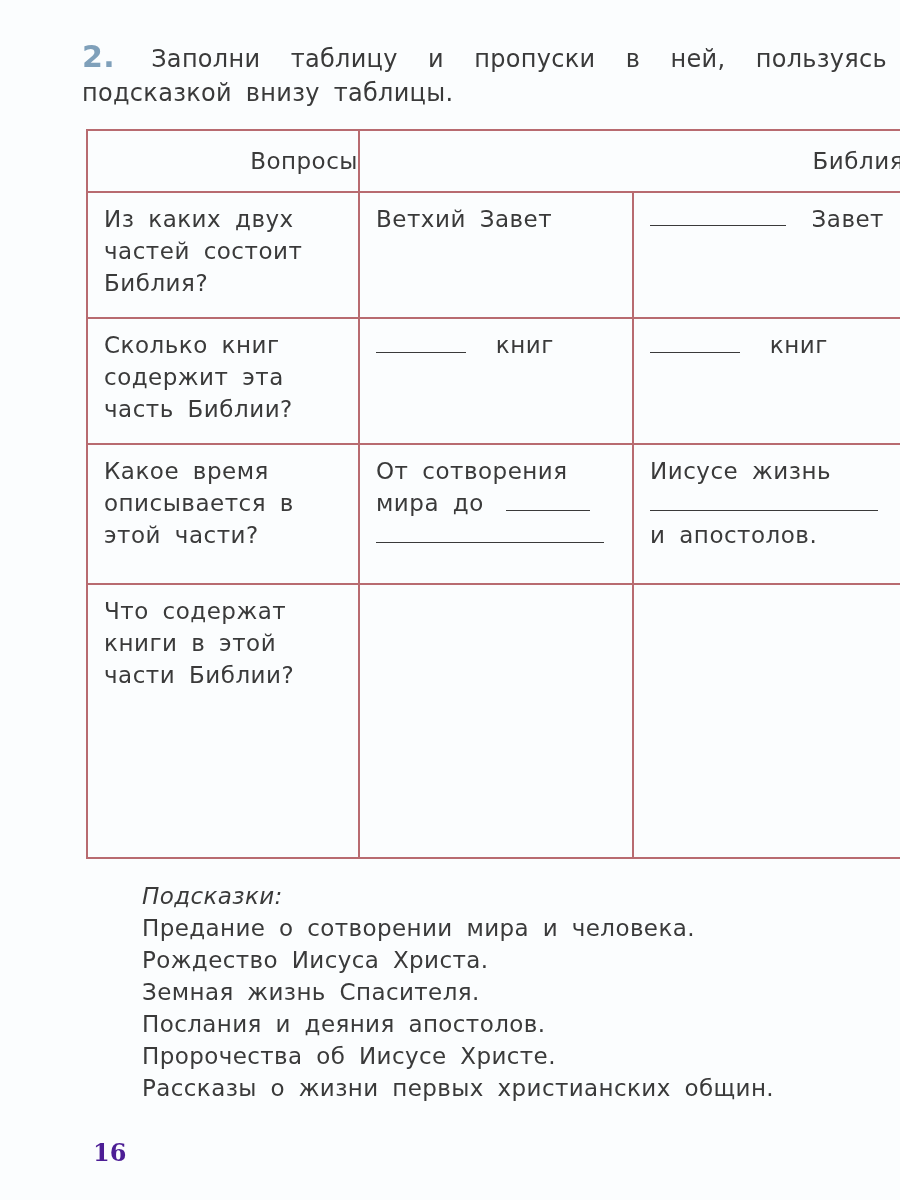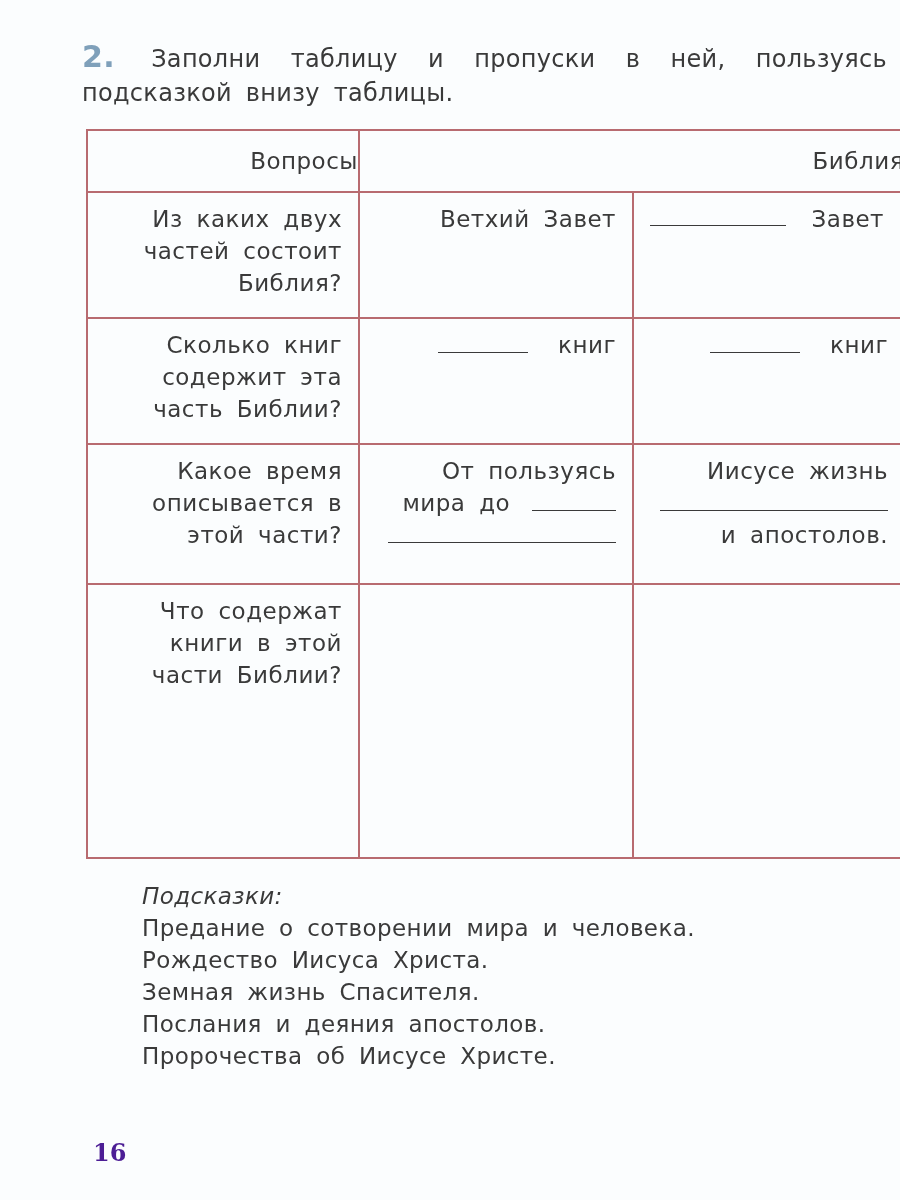--- a/index.html
+++ b/index.html
@@ -41,21 +41,20 @@
       font-size: 23px;
       line-height: 32px;
       letter-spacing: 0.5px;
       word-spacing: 6px;
     }
     table.bible td, table.bible th {
       border: 2px solid #b86b70;
       vertical-align: top;
       padding: 0;
       font-weight: normal;
-      text-align: right;
     }
     table.bible th {
       text-align: right;
       vertical-align: middle;
       height: 60px;
       font-size: 23px;
     }
     .cell-inner {
       padding: 10px 16px 0 16px;
     }
@@ -148,21 +147,21 @@
       </div>
     </td>
   </tr>
 
   <tr class="row3">
     <td class="col-q">
       <div class="cell-inner">Какое время описывается в этой части?</div>
     </td>
     <td class="col-a">
       <div class="cell-inner">
-        <span class="line-block">От пользуясь</span>
+        <span class="line-block">От сотворения</span>
         <span class="line-block">
           <span>мира до</span>
           <span class="blank tail"></span>
         </span>
         <span class="line-block"><span class="blank long"></span></span>
       </div>
     </td>
     <td class="col-b">
       <div class="cell-inner">
         <span class="line-block">Иисусе жизнь</span>
@@ -182,15 +181,16 @@
 </tbody>
   </table>
 
 <div class="hints">
   <div class="hints-title">Подсказки:</div>
   <div>Предание о сотворении мира и человека.</div>
   <div>Рождество Иисуса Христа.</div>
   <div>Земная жизнь Спасителя.</div>
   <div>Послания и деяния апостолов.</div>
   <div>Пророчества об Иисусе Христе.</div>
+  <div>Рассказы о жизни первых христианских общин.</div>
 </div>
 
 <div class="page-number">16</div>
 
 </body></html>

